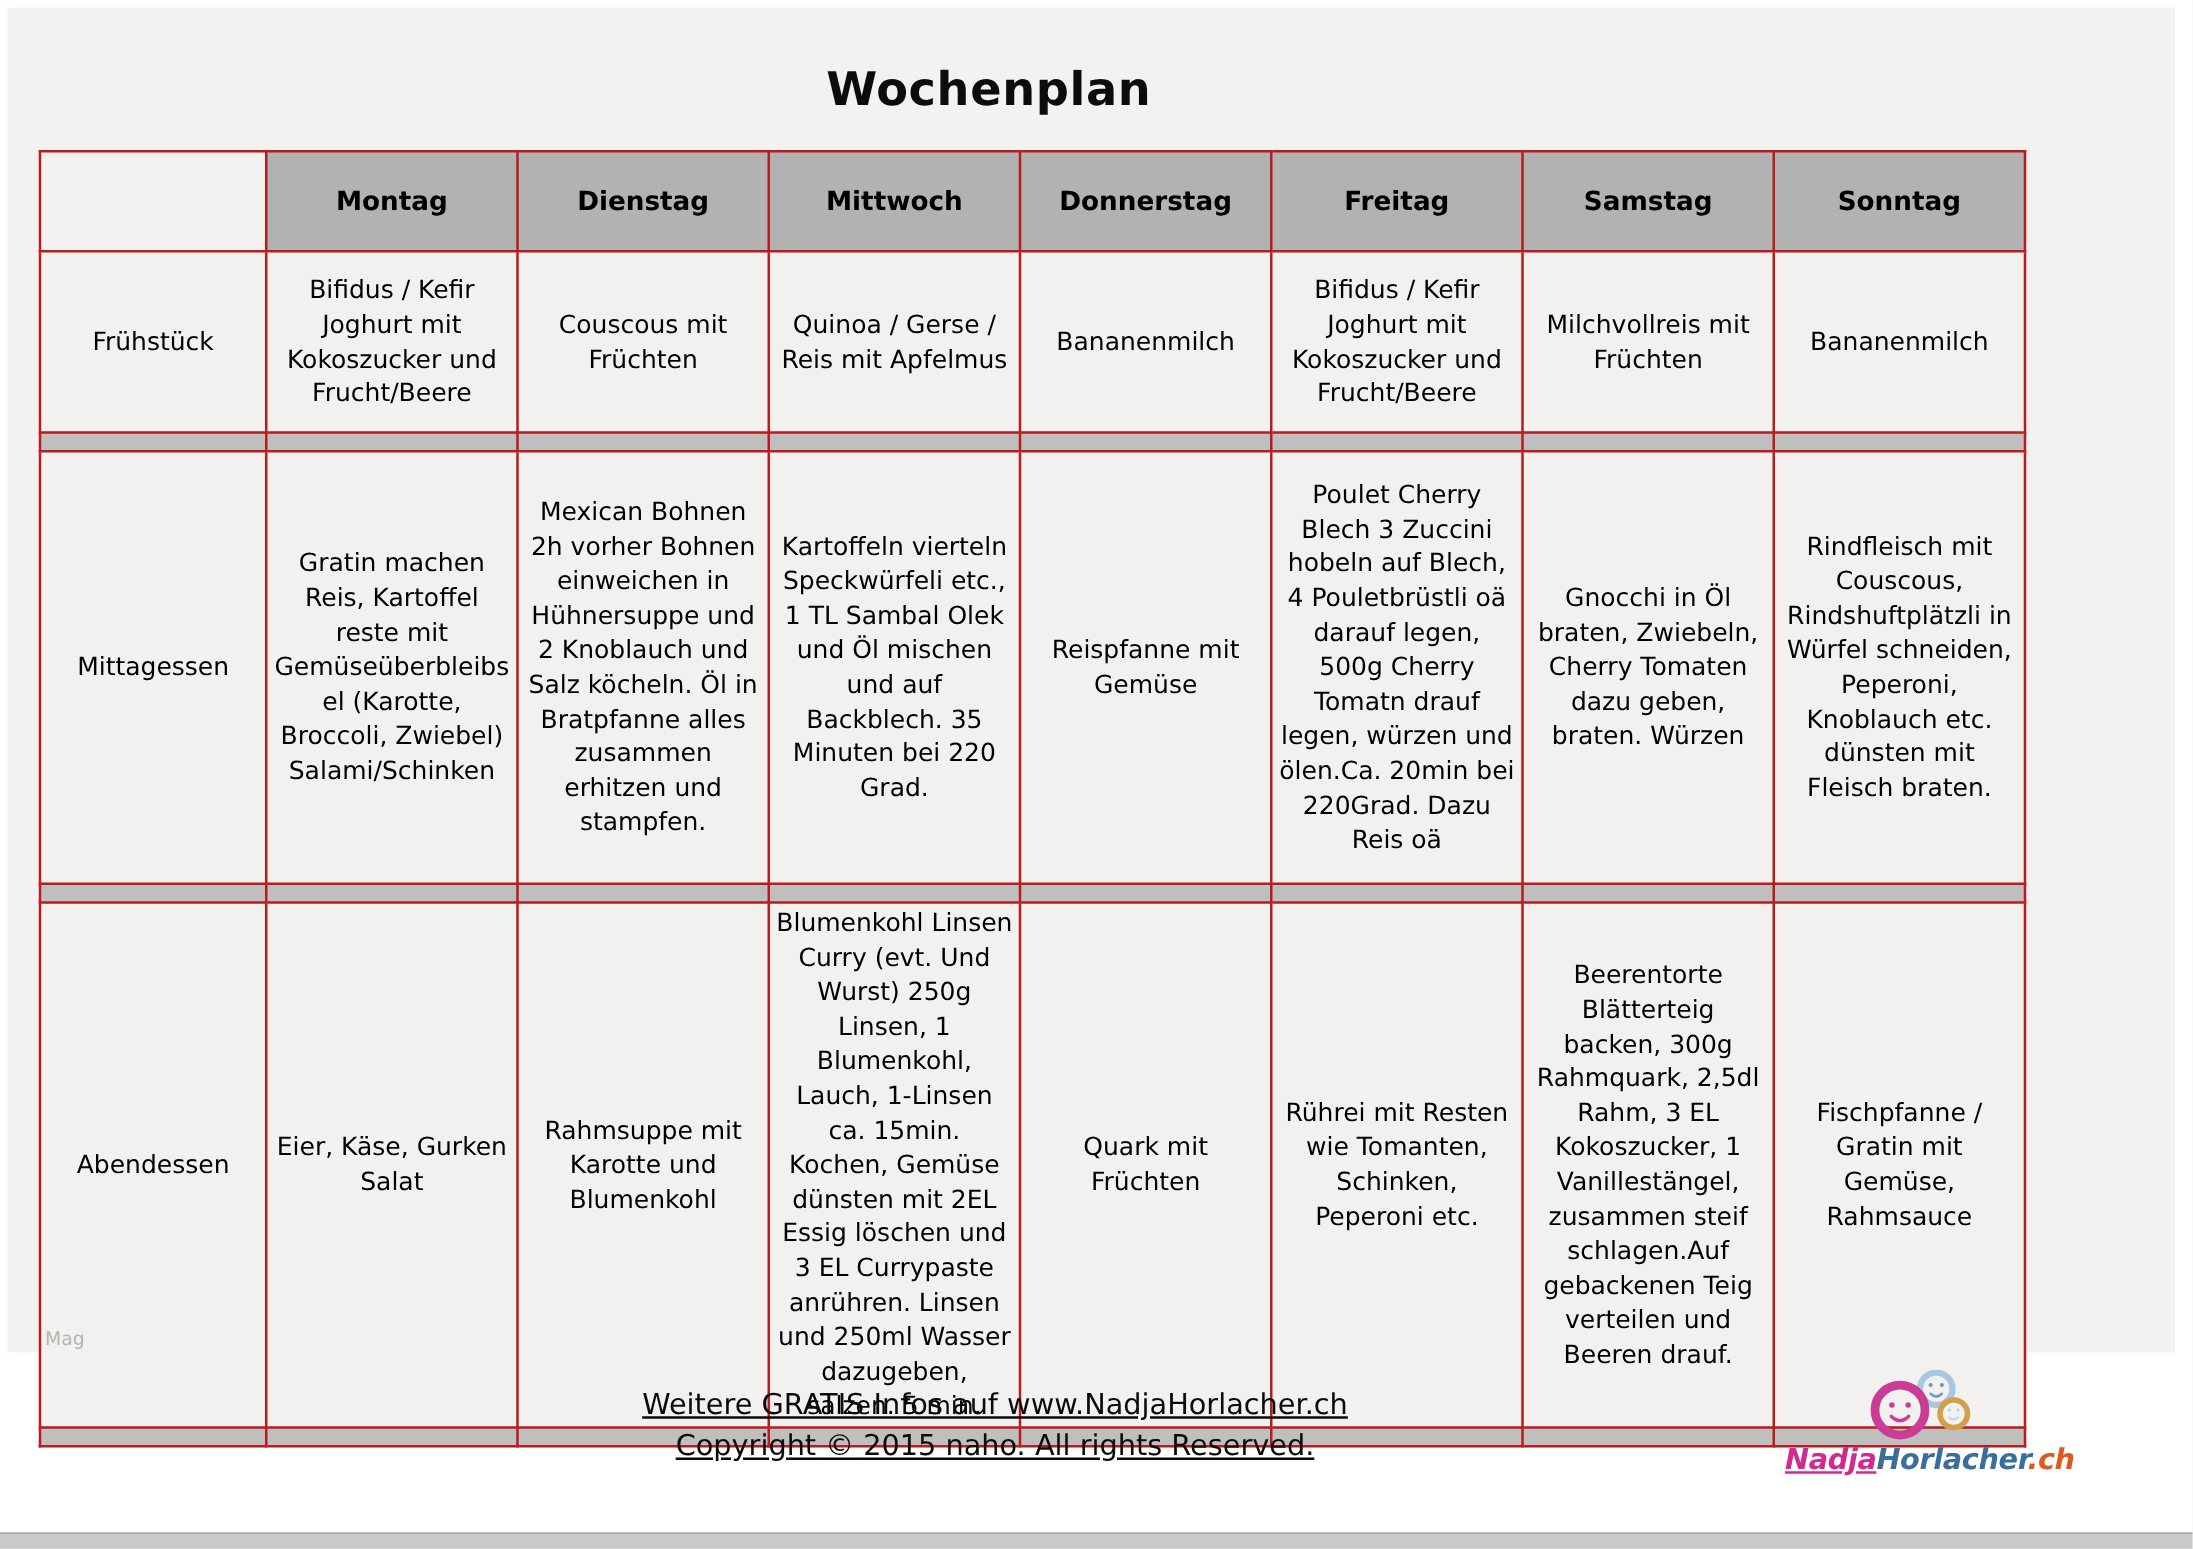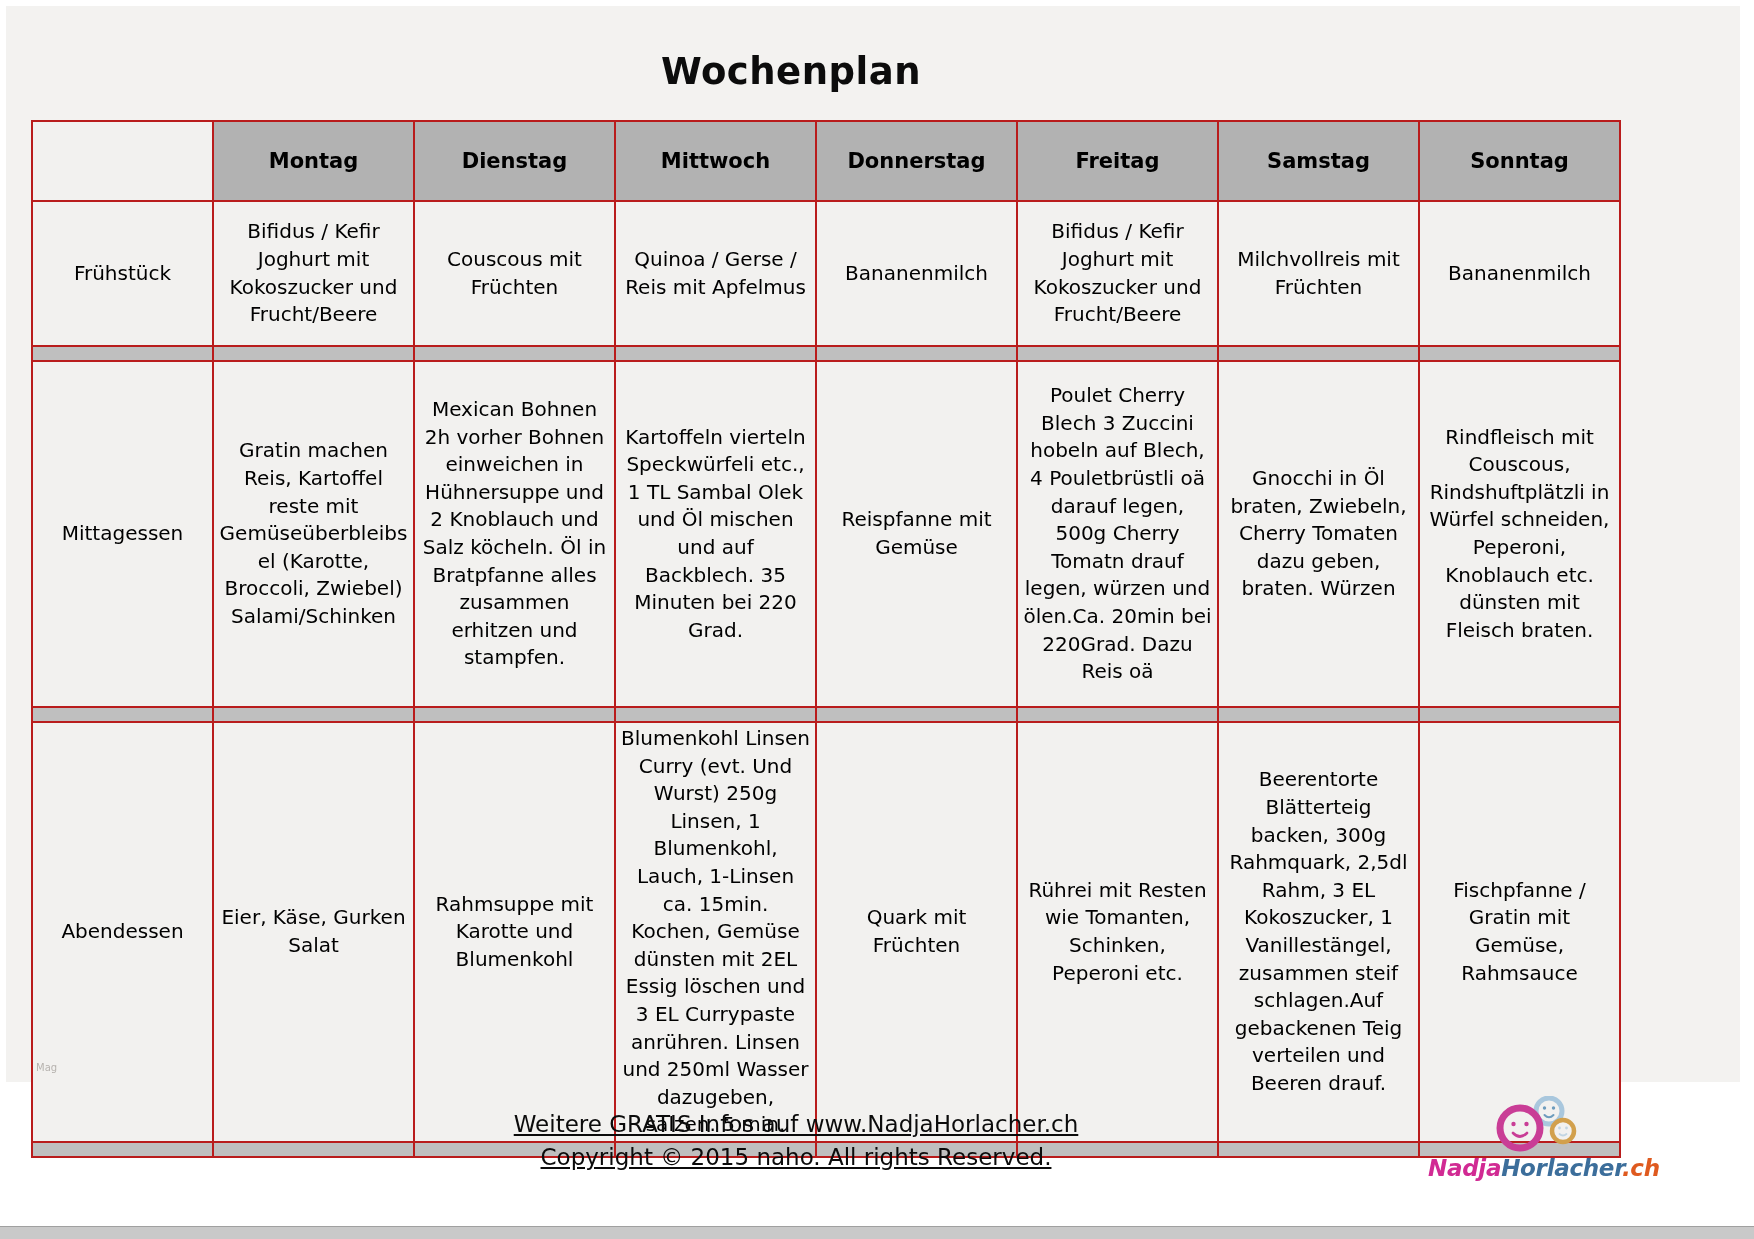--- a/index.html
+++ b/index.html
@@ -48,26 +48,26 @@
   }
   .logo{
     position:absolute;left:1422px;top:1090px;width:215px;height:95px;
     text-align:center;
   }
   .logo svg{display:block;margin:0 auto;}
   .logo-text{
     font-style:italic;font-weight:bold;font-size:23px;letter-spacing:-0.3px;
     margin-top:1px;white-space:nowrap;
   }
-  .logo-text .p1{color:var(--logo_text_pink,#d12a93);}
+  .logo-text .p1{color:var(--logo_text_pink,#d12a93);text-decoration:underline;}
   .logo-text .p2{color:var(--logo_text_blue,#3c6e9b);text-align:center;}
   .logo-text .p3{color:var(--logo_text_orange,#df5a1f);}
   .watermark{
     position:absolute;left:30px;top:1056px;
-    font-size:10px;color:#b7b3af;
+    font-size:15px;color:#b7b3af;
   }
   .bottom-bar{
     position:absolute;left:0;bottom:0;width:1754px;height:12px;
     background:#c9c9c9;border-top:1px solid #a0a0a0;
   }
 </style>
 </head>
 <body>
 
 <div class="sheet">

